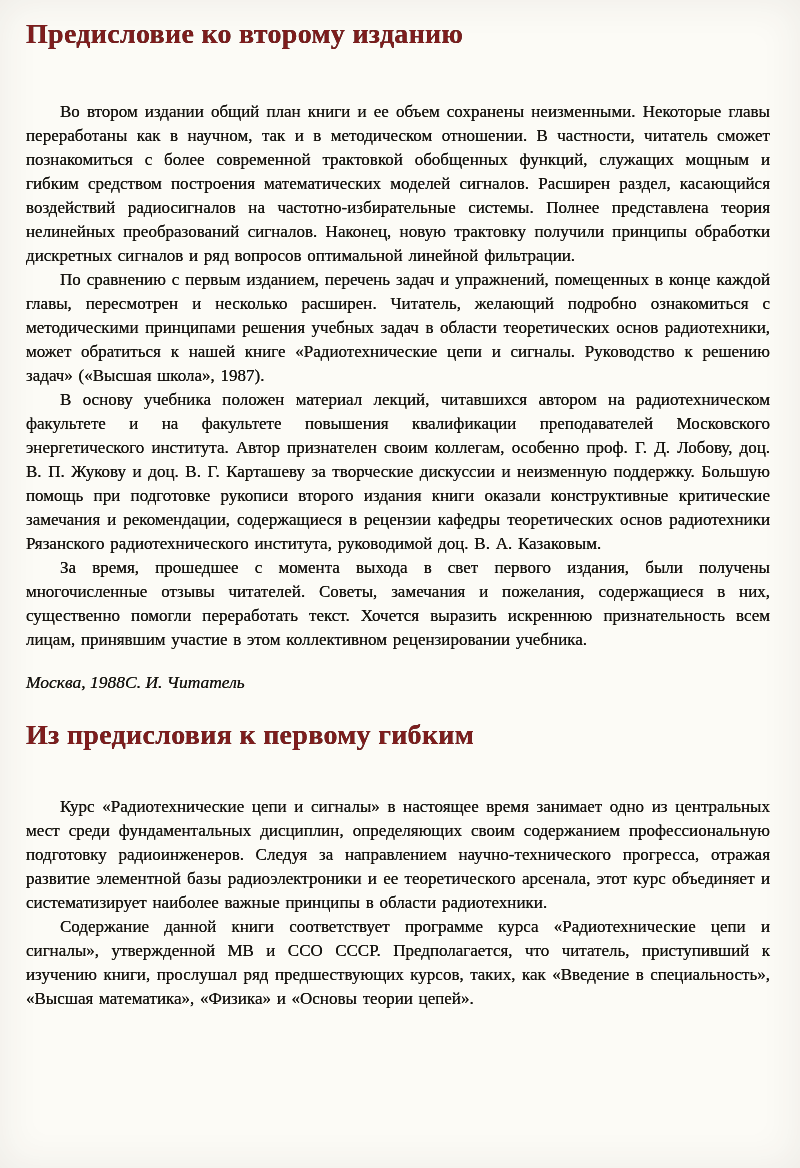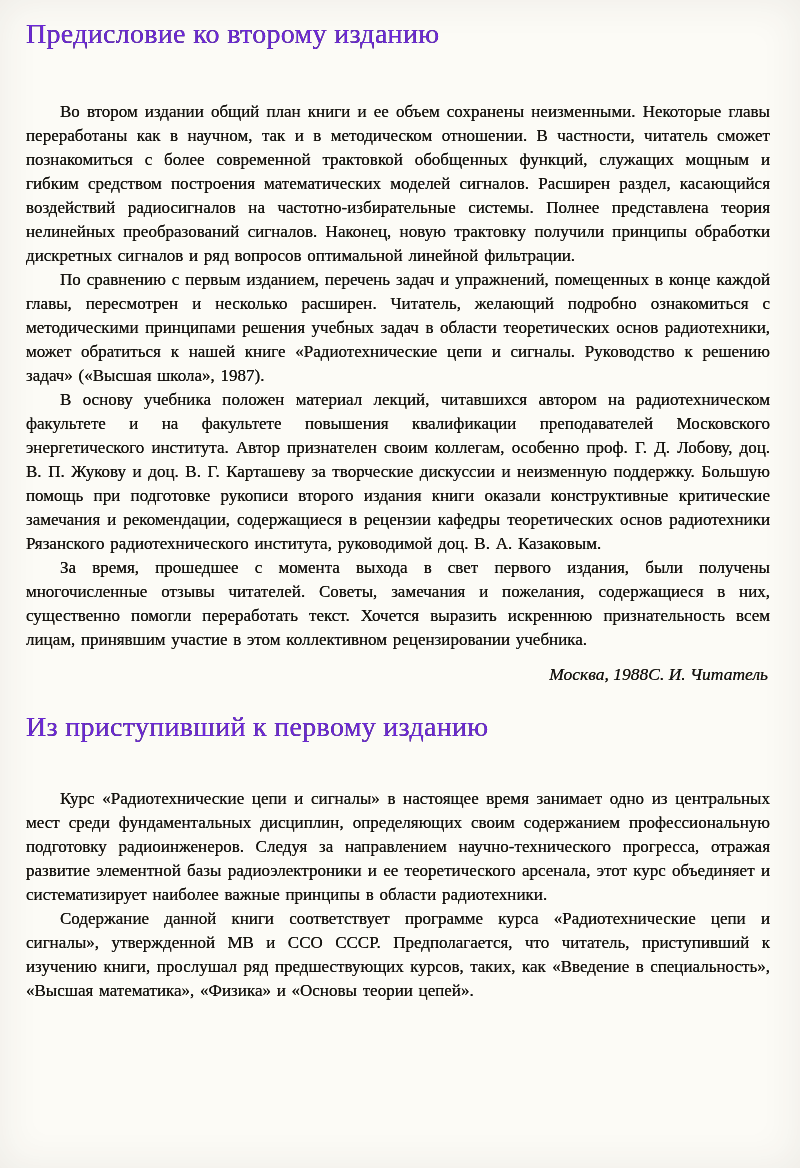--- a/index.html
+++ b/index.html
@@ -10,43 +10,43 @@
     margin: 0 auto;
     background: #fcfbf6;
     color: #15130f;
     font-family: "Liberation Serif", "DejaVu Serif", serif;
     padding: 14px 30px 0 26px;
     overflow: hidden;
     box-shadow: inset 0 0 40px rgba(60,55,45,0.08);
   }
   h1.section-title {
     font-size: 28px;
-    font-weight: normal;
+    font-weight: bold;
     letter-spacing: 0.3px;
-    color: #6d28d9;
+    color: #7f1d1d;
     margin: 0;
     text-shadow: 0 0 0.5px #0c0b09;
   }
   #title-1 { margin: 4px 0 50px 0; }
   #title-2 { margin: 26px 0 44px 0; }
   p.para {
     font-size: 17px;
     line-height: 24px;
     text-align: justify;
     text-indent: 34px;
     margin: 0;
     word-spacing: 1.5px;
     text-shadow: 0 0 0.4px #1a1812;
   }
   .signature {
     display: flex;
-    justify-content: flex-end;
+    justify-content: flex-start;
     font-style: italic;
     font-size: 17.5px;
-    margin-top: 12px;
+    margin-top: 20px;
     padding-right: 2px;
     text-shadow: 0 0 0.3px #1a1812;
   }
 </style>
 </head>
 <body>
 
 <div class="page">
 
   <h1 class="section-title" id="title-1">Предисловие ко второму изданию</h1>
@@ -54,18 +54,18 @@
   <p class="para">Во втором издании общий план книги и ее объем сохранены неизменными. Некоторые главы переработаны как в научном, так и в методическом отношении. В частности, читатель сможет познакомиться с более современной трактовкой обобщенных функций, служащих мощным и гибким средством построения математических моделей сигналов. Расширен раздел, касающийся воздействий радиосигналов на частотно-избирательные системы. Полнее представлена теория нелинейных преобразований сигналов. Наконец, новую трактовку получили принципы обработки дискретных сигналов и ряд вопросов оптимальной линейной фильтрации.</p>
   <p class="para">По сравнению с первым изданием, перечень задач и упражнений, помещенных в конце каждой главы, пересмотрен и несколько расширен. Читатель, желающий подробно ознакомиться с методическими принципами решения учебных задач в области теоретических основ радиотехники, может обратиться к нашей книге «Радиотехнические цепи и сигналы. Руководство к решению задач» («Высшая школа», 1987).</p>
   <p class="para">В основу учебника положен материал лекций, читавшихся автором на радиотехническом факультете и на факультете повышения квалификации преподавателей Московского энергетического института. Автор признателен своим коллегам, особенно проф. Г. Д. Лобову, доц. В. П. Жукову и доц. В. Г. Карташеву за творческие дискуссии и неизменную поддержку. Большую помощь при подготовке рукописи второго издания книги оказали конструктивные критические замечания и рекомендации, содержащиеся в рецензии кафедры теоретических основ радиотехники Рязанского радиотехнического института, руководимой доц. В. А. Казаковым.</p>
   <p class="para">За время, прошедшее с момента выхода в свет первого издания, были получены многочисленные отзывы читателей. Советы, замечания и пожелания, содержащиеся в них, существенно помогли переработать текст. Хочется выразить искреннюю признательность всем лицам, принявшим участие в этом коллективном рецензировании учебника.</p>
 
   <div class="signature">
     <span>Москва, 1988</span>
     <span>С. И. Читатель</span>
   </div>
 
-  <h1 class="section-title" id="title-2">Из приступивший к первому изданию</h1>
+  <h1 class="section-title" id="title-2">Из предисловия к первому гибким</h1>
 
   <p class="para">Курс «Радиотехнические цепи и сигналы» в настоящее время занимает одно из центральных мест среди фундаментальных дисциплин, определяющих своим содержанием профессиональную подготовку радиоинженеров. Следуя за направлением научно-технического прогресса, отражая развитие элементной базы радиоэлектроники и ее теоретического арсенала, этот курс объединяет и систематизирует наиболее важные принципы в области радиотехники.</p>
   <p class="para">Содержание данной книги соответствует программе курса «Радиотехнические цепи и сигналы», утвержденной МВ и ССО СССР. Предполагается, что читатель, приступивший к изучению книги, прослушал ряд предшествующих курсов, таких, как «Введение в специальность», «Высшая математика», «Физика» и «Основы теории цепей».</p>
 
 </div>
 
 </body></html>

